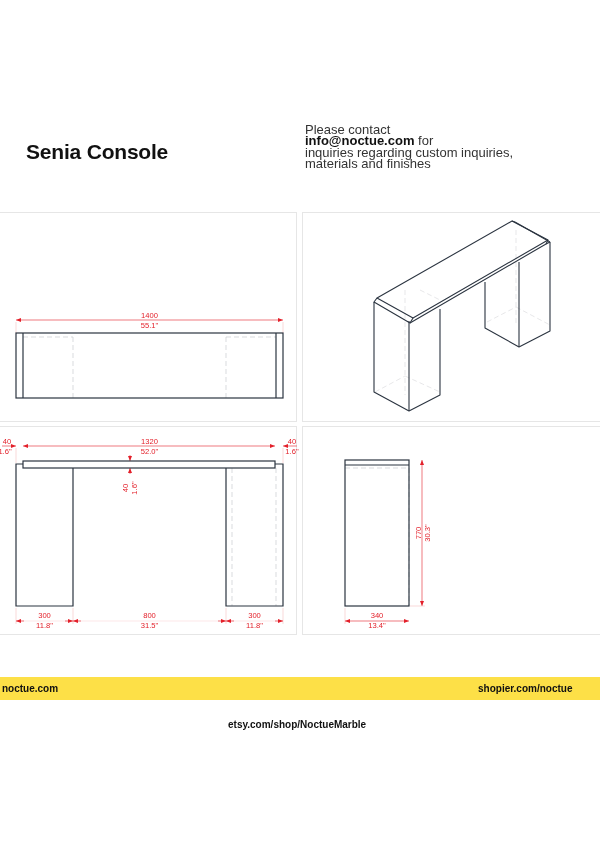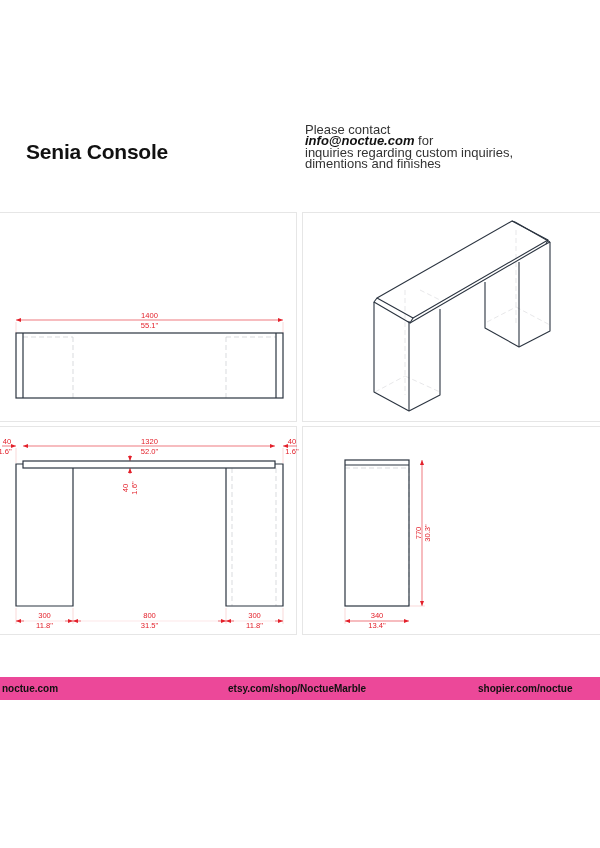--- a/index.html
+++ b/index.html
@@ -8,42 +8,42 @@
       background: #ffffff; font-family: "Liberation Sans", sans-serif; color: #111;
     }
     .title {
       position: absolute; left: 26px; top: 140px;
       font-size: 21px; font-weight: bold; letter-spacing: -0.2px; color: #111;
     }
     .contact {
       position: absolute; left: 305px; top: 124px;
       font-size: 13px; line-height: 11.4px; color: #333;
     }
-    .contact b { color: #111; font-style: italic; }
+    .contact b { color: #111; }
     .panel {
       position: absolute; border: 1px solid #e6e6e6; box-sizing: border-box; background: #fff;
     }
     svg.drawing { position: absolute; left: 0; top: 0; }
     .footer {
       position: absolute; left: 0; top: 677px; width: 600px; height: 23px;
-      background: #ec4899; font-size: 10px; font-weight: bold; color: #111;
+      background: #fde047; font-size: 10px; font-weight: bold; color: #111;
     }
     .footer span { position: absolute; top: 6px; }
     .dim { font-family: "Liberation Sans", sans-serif; font-size: 7.6px; fill: #e3202a; }
   </style>
 </head>
 <body>
 
 <div class="title">Senia Console</div>
 
 <div class="contact">
   <div>Please contact</div>
   <div><b>info@noctue.com</b><span> for</span></div>
   <div>inquiries regarding custom inquiries,</div>
-  <div>dimentions and finishes</div>
+  <div>materials and finishes</div>
 </div>
 
 <div class="panel" style="left:-2px; top:212px; width:299px; height:210px;"></div>
 <div class="panel" style="left:302px; top:212px; width:300px; height:210px;"></div>
 <div class="panel" style="left:-2px; top:426px; width:299px; height:209px;"></div>
 <div class="panel" style="left:302px; top:426px; width:300px; height:209px;"></div>
 
 <svg class="drawing" width="600" height="848" viewBox="0 0 600 848" xmlns="http://www.w3.org/2000/svg">
   <defs>
     <marker id="arr" viewBox="0 0 10 10" refX="10" refY="5" markerWidth="6" markerHeight="5" orient="auto-start-reverse" markerUnits="userSpaceOnUse">
@@ -161,15 +161,15 @@
     <text class="dim" transform="translate(430,533) rotate(-90)" text-anchor="middle">30.3"</text>
     <line x1="345" y1="608" x2="345" y2="624" stroke="#f3b0b3" stroke-width="0.5"></line>
     <line x1="345" y1="621" x2="409" y2="621" stroke="#e3202a" stroke-width="0.6" marker-start="url(#arr)" marker-end="url(#arr)"></line>
     <text class="dim" x="377" y="618" text-anchor="middle">340</text>
     <text class="dim" x="377" y="628" text-anchor="middle">13.4"</text>
   </g>
 </svg>
 
 <div class="footer">
   <span style="left:2px;">noctue.com</span>
-  <span style="left:228px;">etsy.com/shop/NoctueMarble</span>
+  <span style="left:228px;margin-top:36px;">etsy.com/shop/NoctueMarble</span>
   <span style="left:478px;">shopier.com/noctue</span>
 </div>
 
 </body></html>

